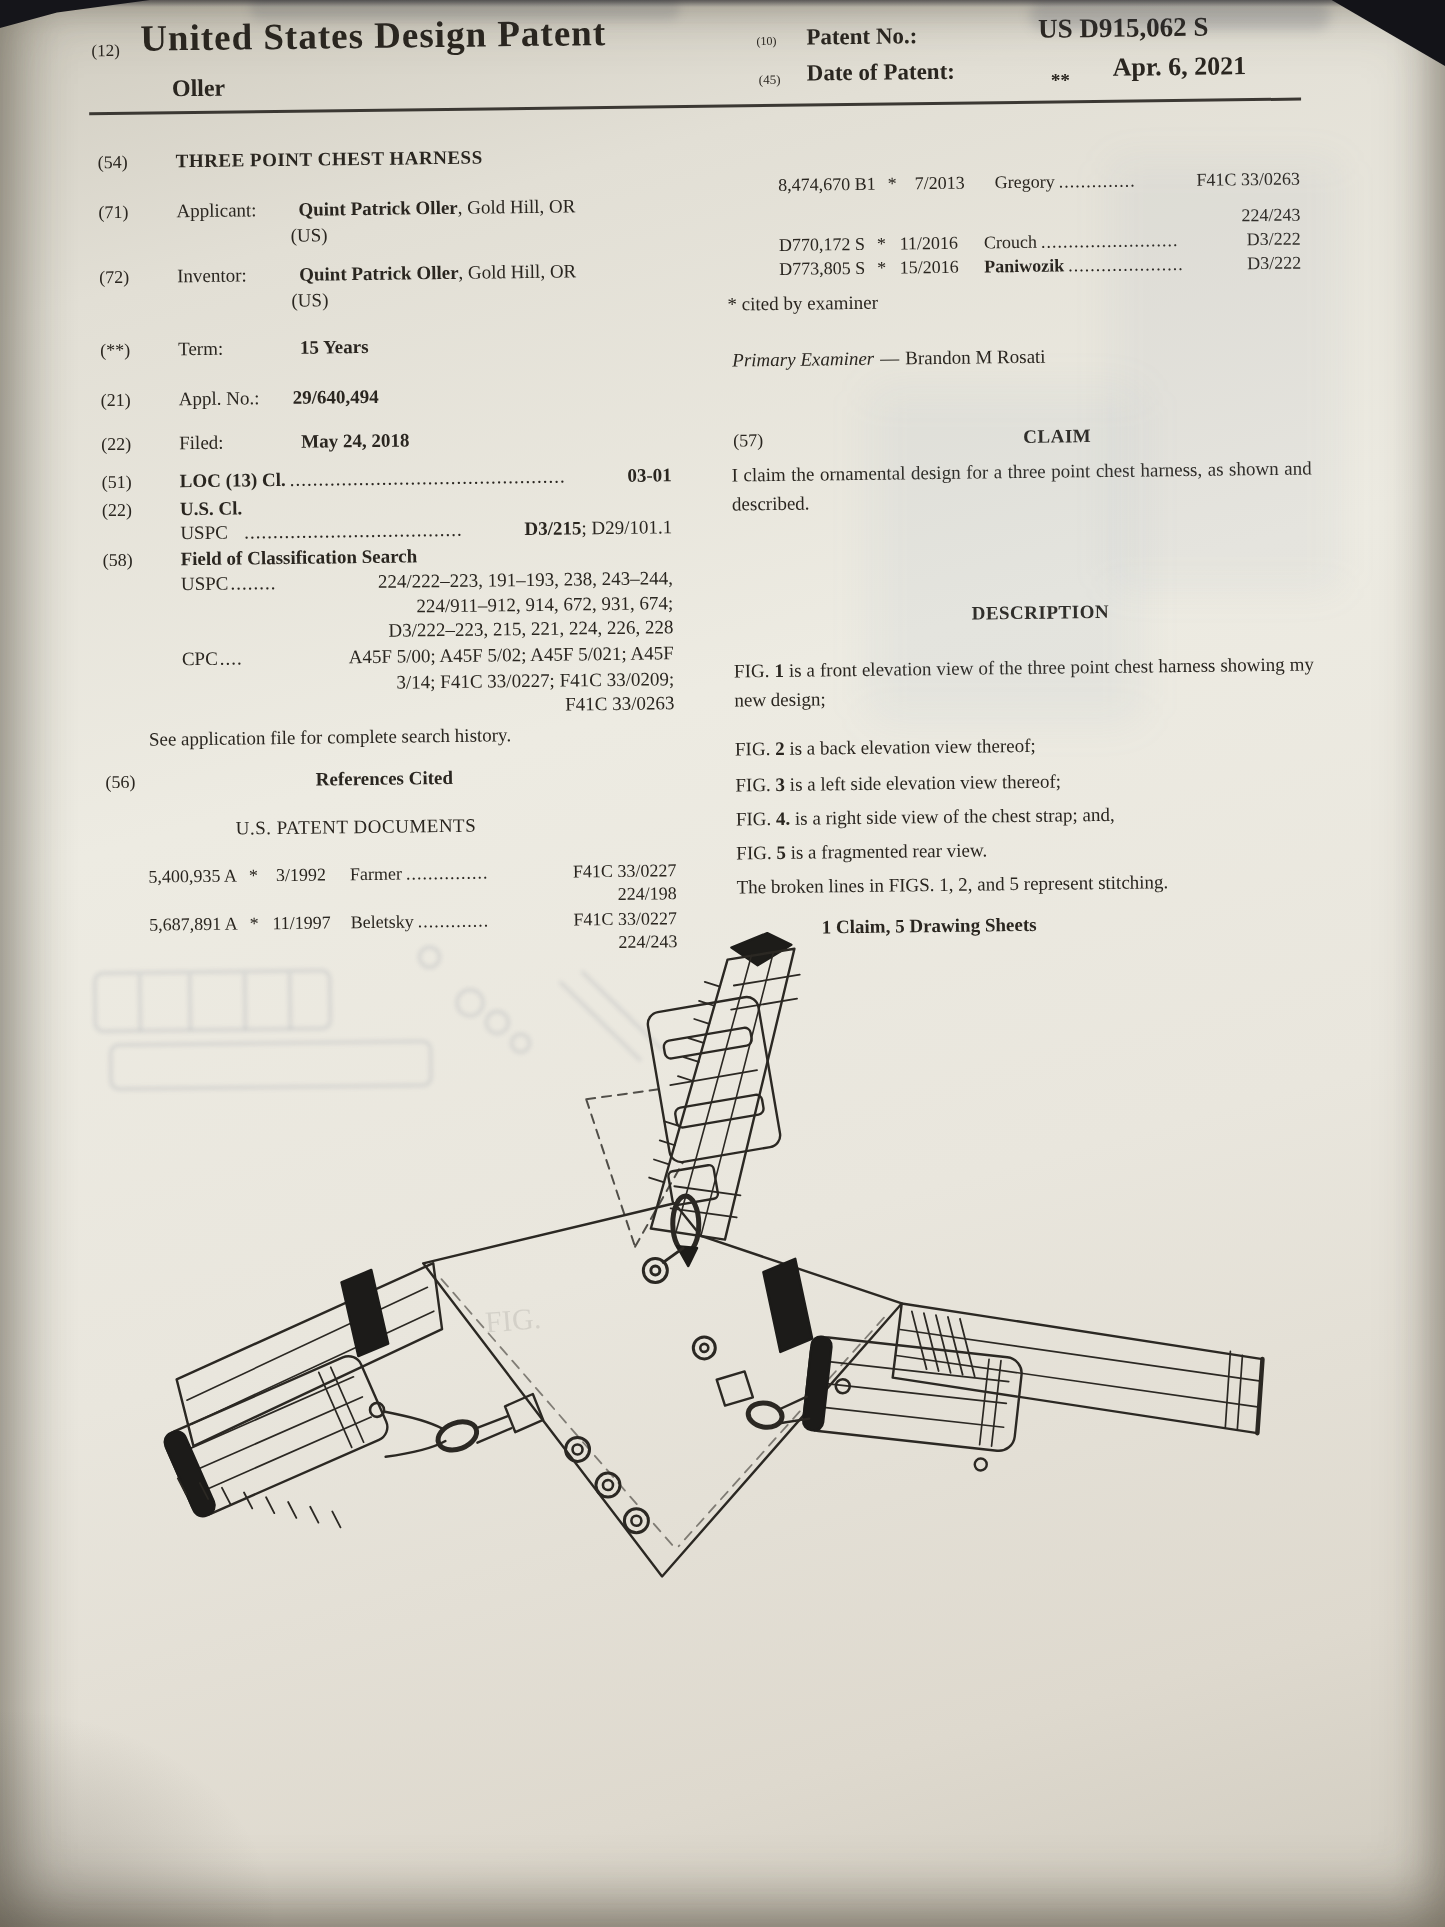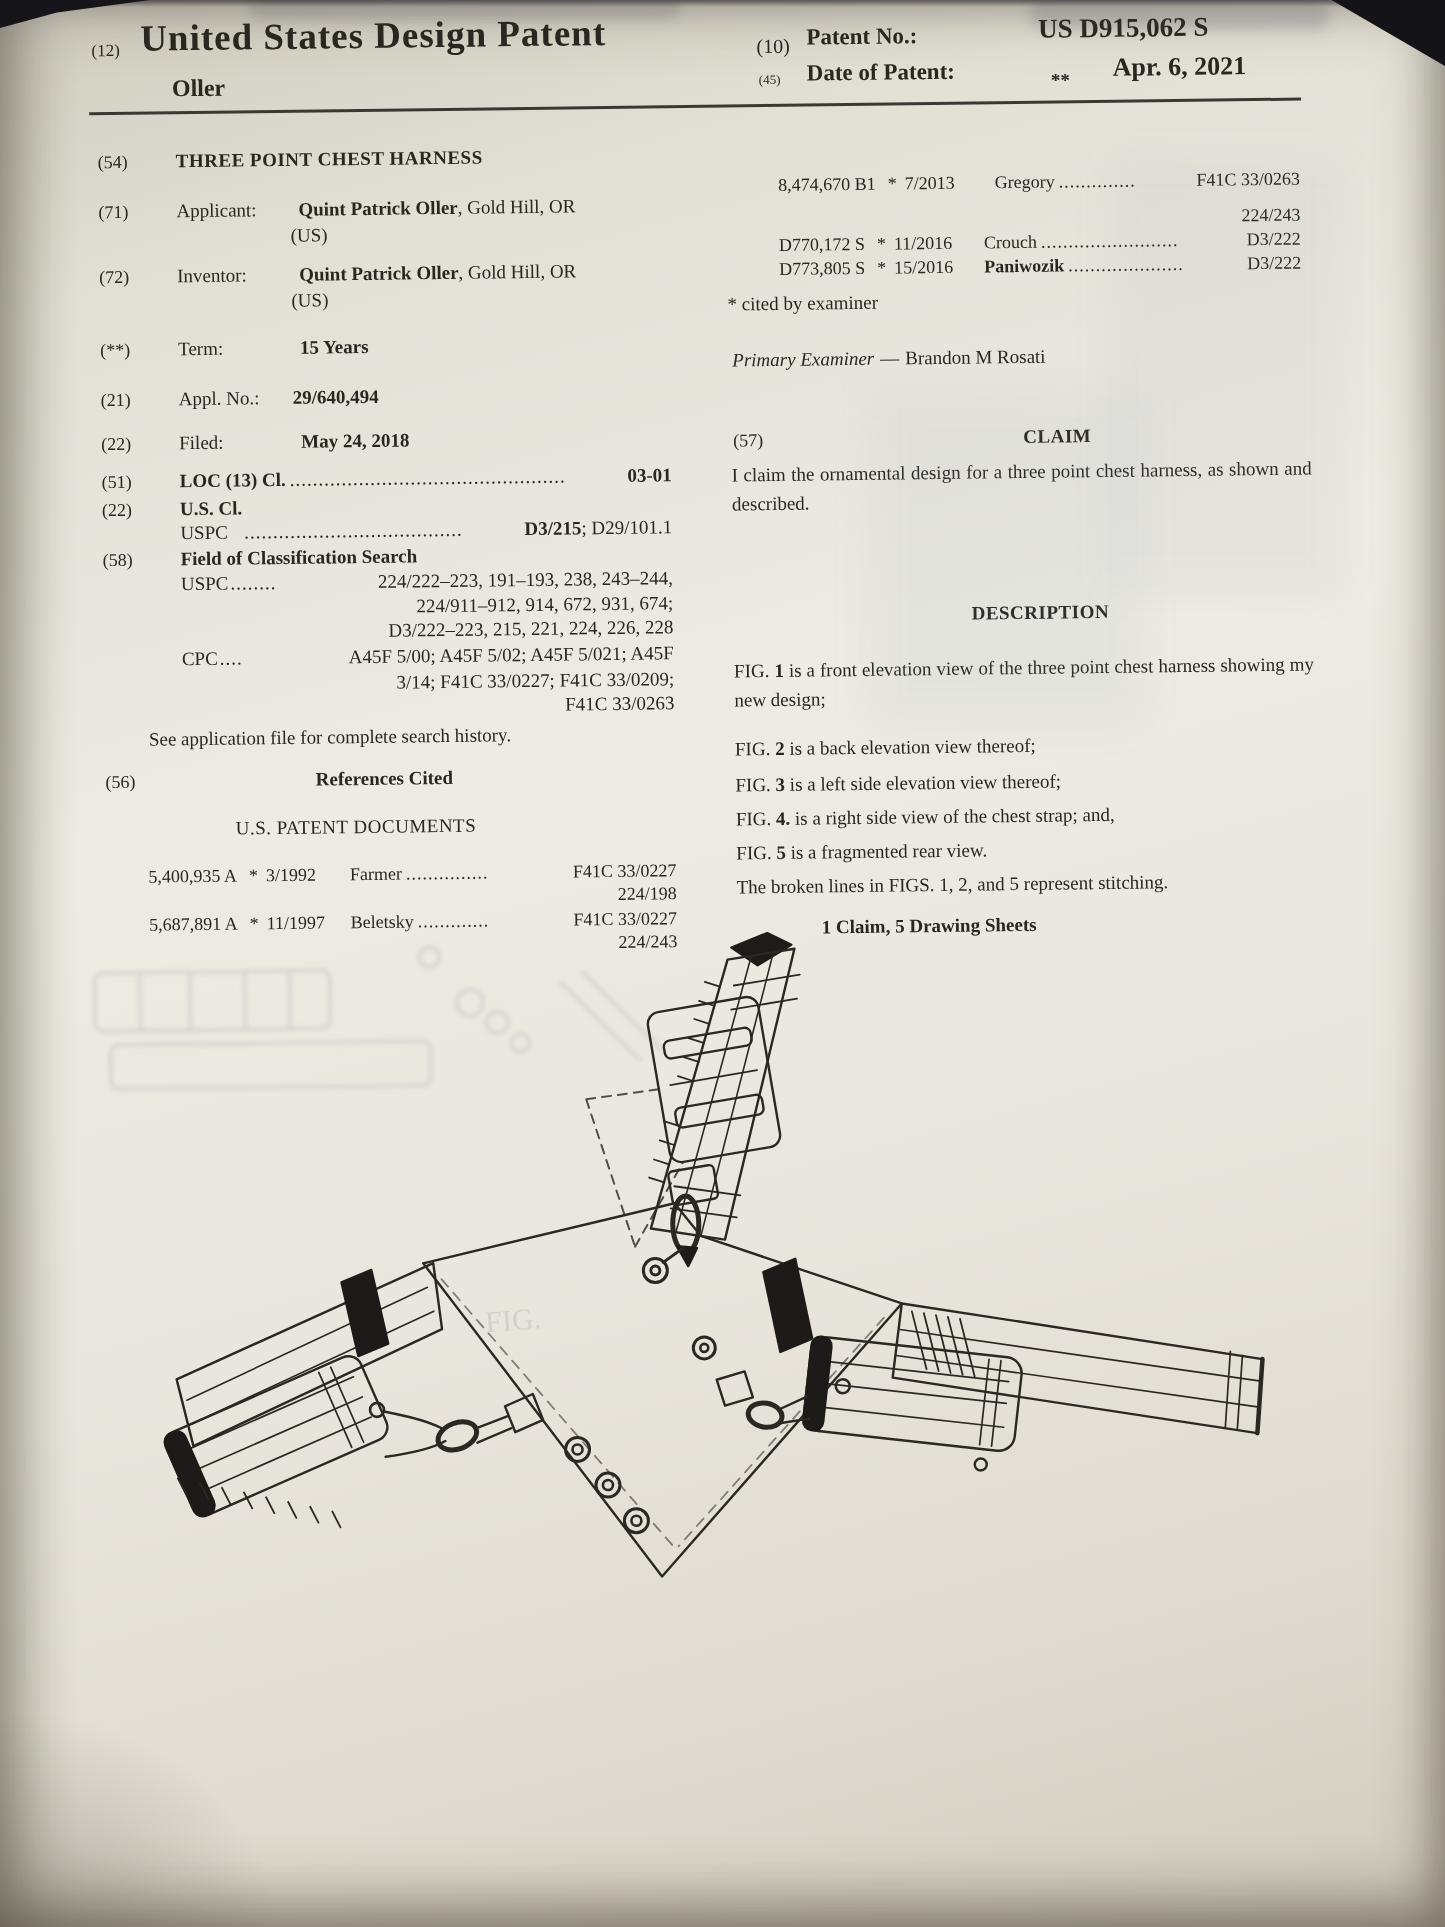--- a/index.html
+++ b/index.html
@@ -21,21 +21,21 @@
   .i{font-style:italic;}
   .fnum{display:inline-block;width:78px;font-size:18px;flex:0 0 auto;}
   .flabel{display:inline-block;width:122px;flex:0 0 auto;}
   .dots{flex:1 1 auto;overflow:hidden;white-space:nowrap;padding:0 4px;letter-spacing:1px;}
   .dotsfix{flex:0 0 auto;padding:0 6px 0 2px;letter-spacing:1px;}
   .fill-r{flex:1 1 auto;text-align:right;overflow:hidden;}
   .caps{letter-spacing:.5px;}
   .refrow{display:flex;align-items:baseline;font-size:18px;white-space:nowrap;}
   .ref-no{flex:0 0 auto;}
   .ref-star{flex:0 0 auto;padding:0 8px 0 12px;}
-  .ref-date{flex:0 0 auto;width:70px;text-align:left;margin-right:14px;}
+  .ref-date{flex:0 0 auto;width:70px;text-align:center;margin-right:14px;}
   .ref-name{flex:0 0 auto;}
   .para{position:absolute;font-size:19px;line-height:1.55;white-space:normal;text-align:justify;}
   .ctr{display:block;text-align:center;}
   .rule{position:absolute;background:#3b3833;}
   .corner-tl{position:absolute;top:0;left:0;width:150px;height:28px;background:#15151a;
     clip-path:polygon(0 0,100% 0,38% 45%,0 100%);z-index:5;}
   .corner-tr{position:absolute;top:0;right:0;width:135px;height:66px;background:#131318;
     clip-path:polygon(16% 0,100% 0,100% 100%);z-index:5;}
   .top-strip{position:absolute;top:0;left:0;right:0;height:7px;
     background:linear-gradient(to bottom,rgba(25,25,32,.55),rgba(25,25,32,0));z-index:4;}
@@ -57,21 +57,21 @@
   <div class="smudge smudge2"></div>
   <div class="smudge smudge3"></div>
   <div class="smudge smudge4"></div>
 
   <div class="tilt">
 
     <span class="row" style="left:103px;top:40px;font-size:17px;">(12)</span>
     <span class="row b caps" style="left:152px;top:16px;font-size:37px;letter-spacing:1px;">United States Design Patent</span>
     <span class="row b" style="left:183px;top:74px;font-size:24px;">Oller</span>
 
-    <span class="row" style="left:768px;top:42px;font-size:20px;">(10)</span>
+    <span class="row" style="left:768px;top:42px;font-size:12px;">(10)</span>
     <span class="row b" style="left:818px;top:32px;font-size:23px;">Patent No.:</span>
     <span class="row b" style="left:1050px;top:24px;font-size:27px;">US D915,062 S</span>
     <span class="row" style="left:770px;top:80px;font-size:13px;">(45)</span>
     <span class="row b" style="left:818px;top:68px;font-size:23px;">Date of Patent:</span>
     <span class="row b" style="left:1062px;top:80px;font-size:19px;">**</span>
     <span class="row b" style="left:1124px;top:64px;font-size:26px;">Apr. 6, 2021</span>
 
     <div class="rule" style="left:100px;top:112px;width:1212px;height:3px;"></div>
 
     <div class="row" style="left:108px;top:150px;width:570px;">

